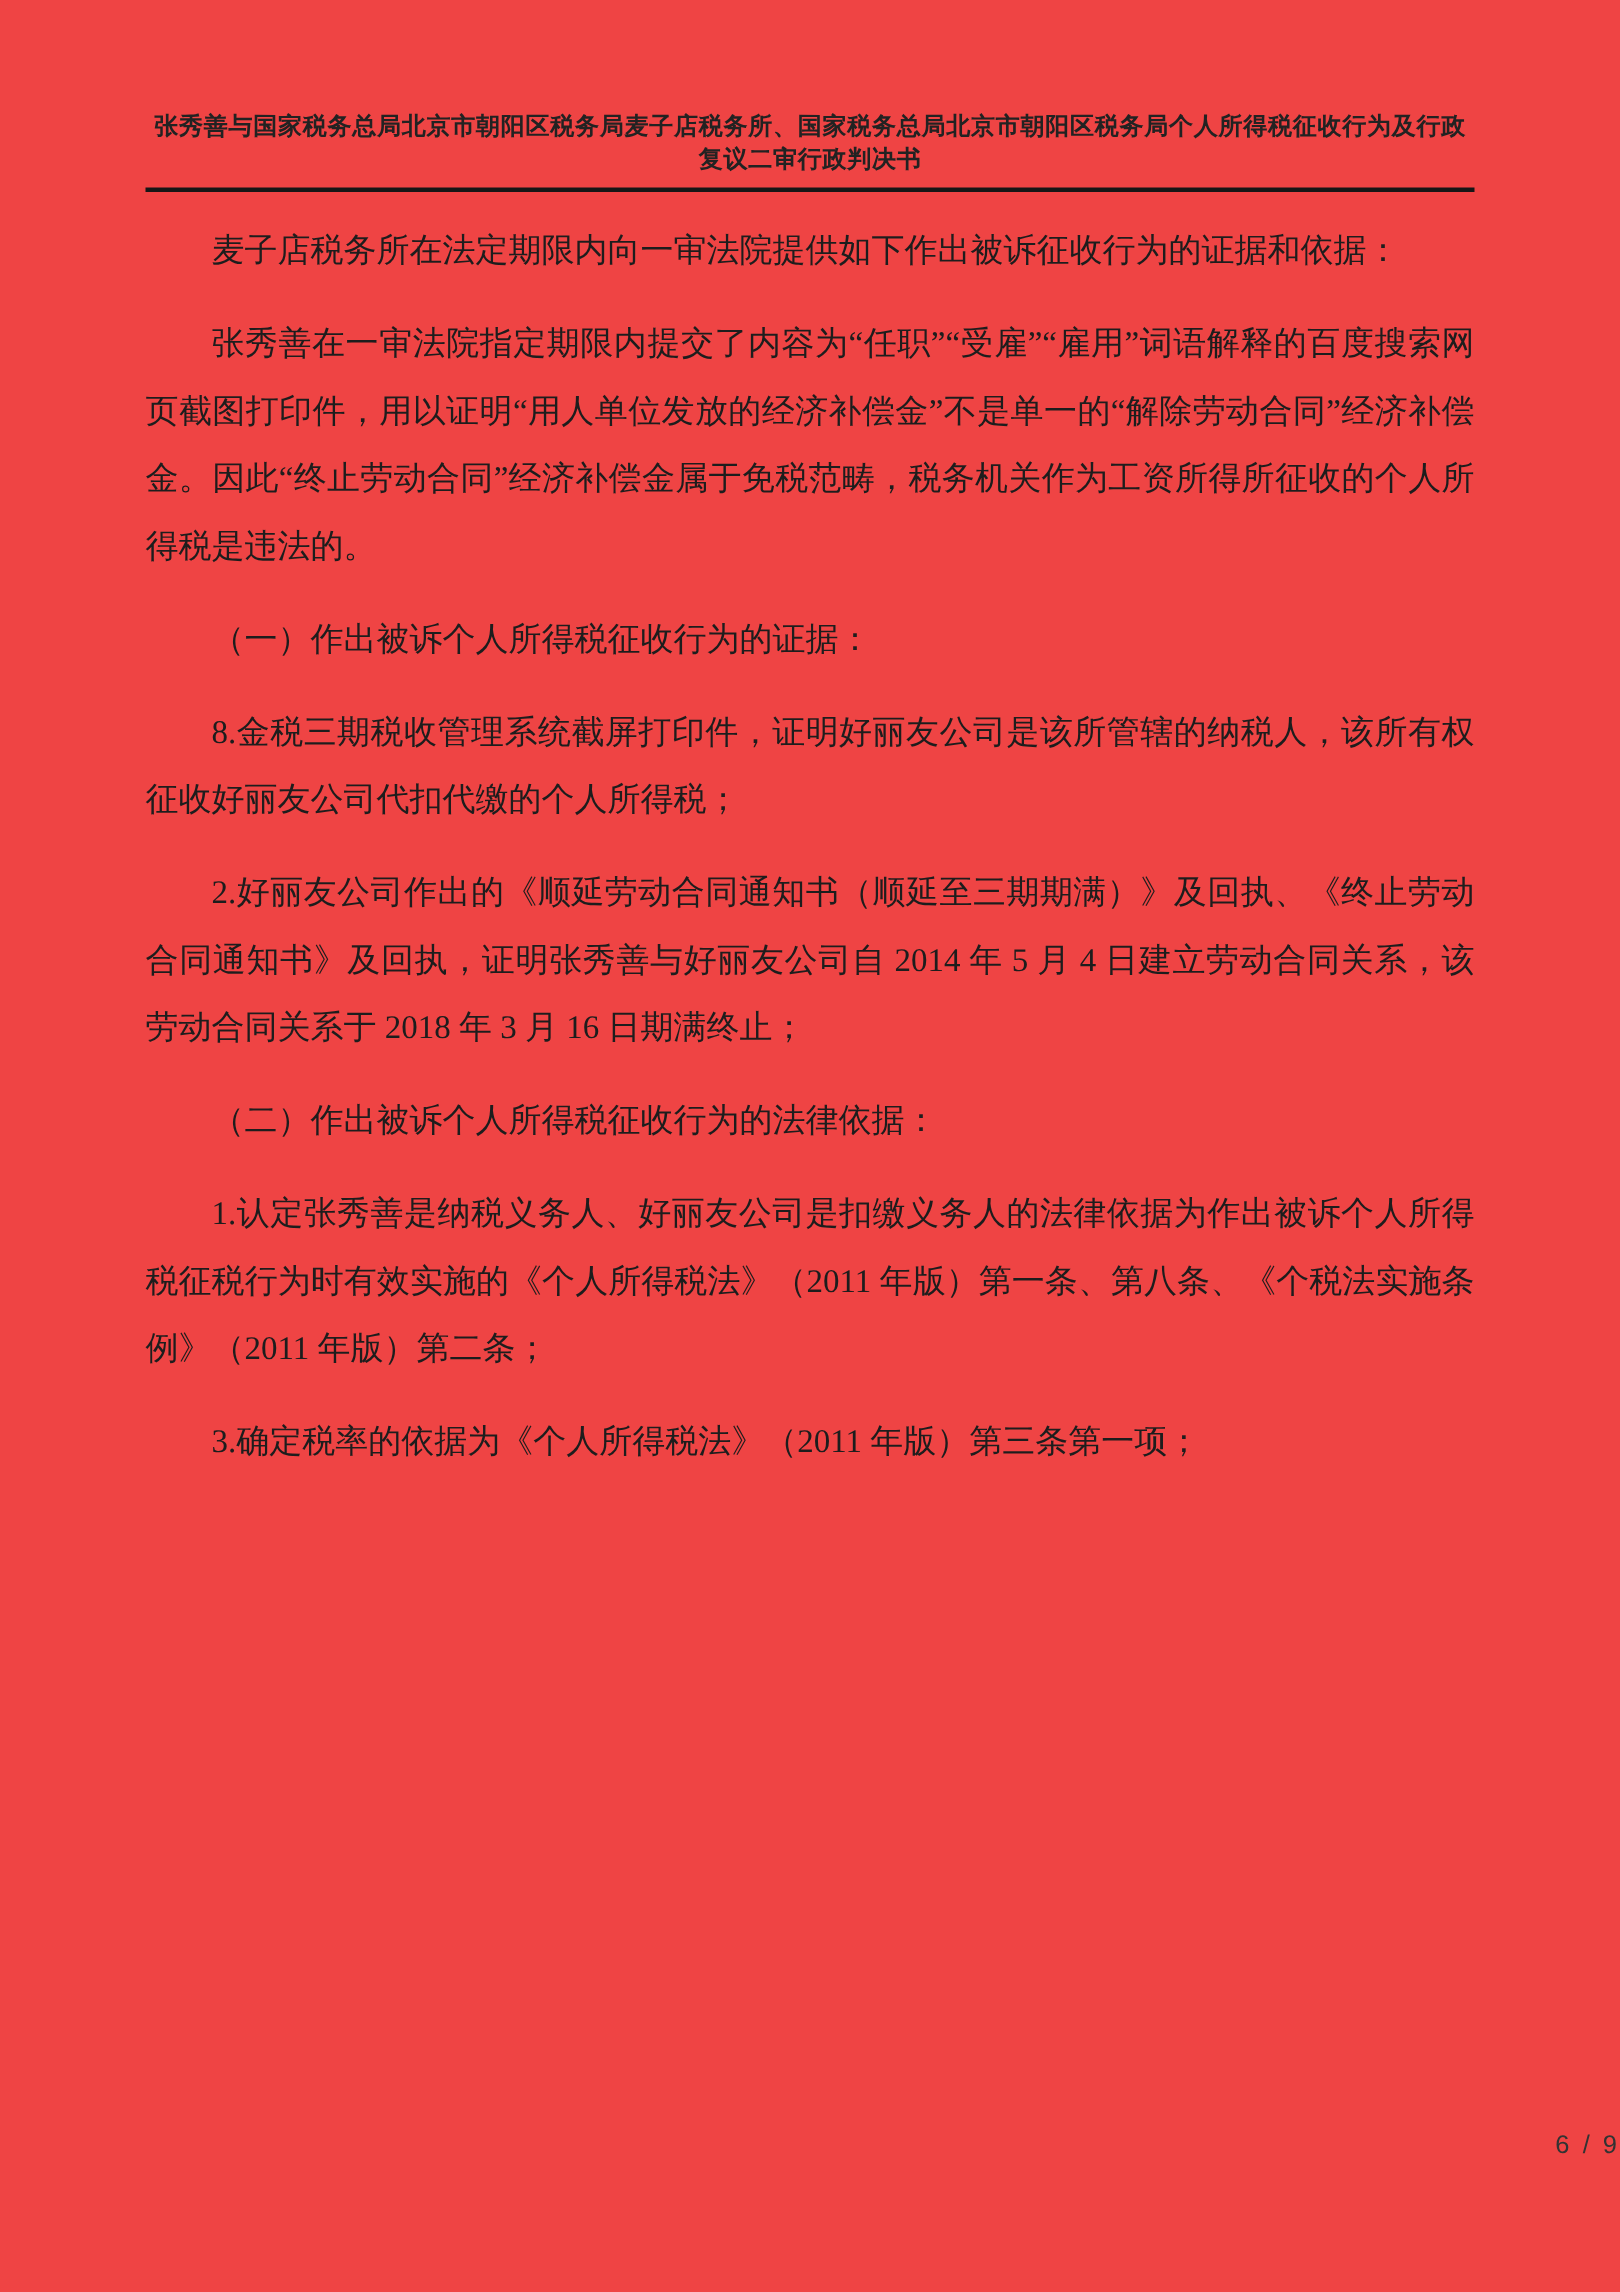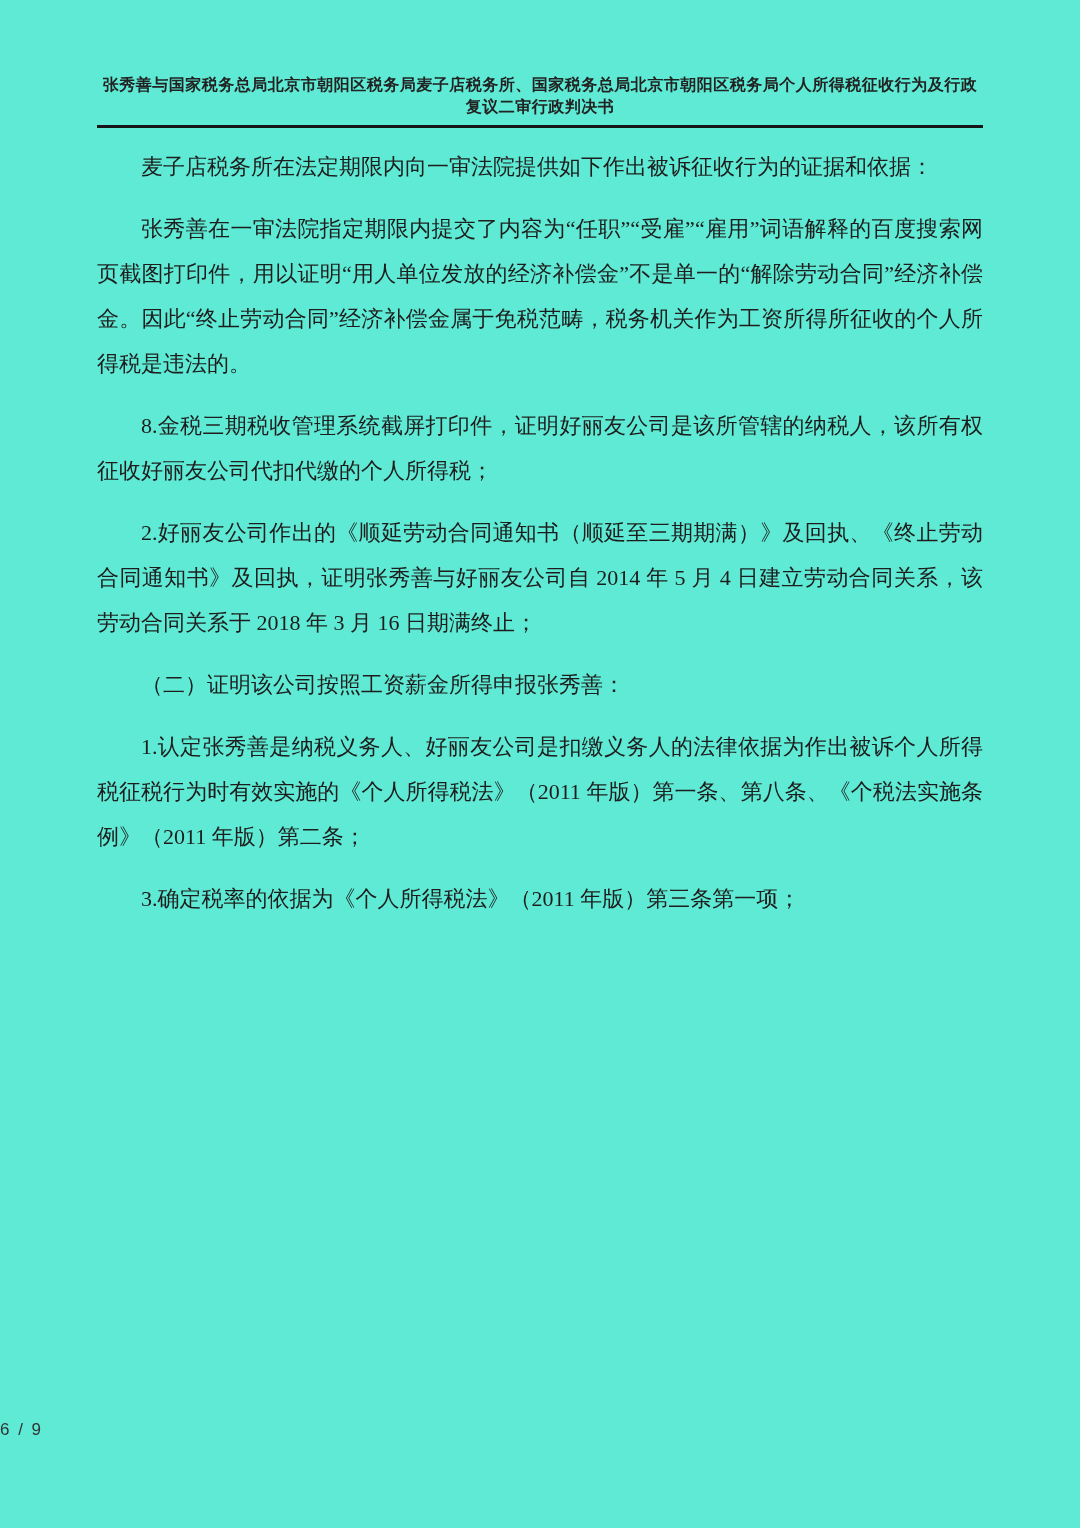--- a/index.html
+++ b/index.html
@@ -6,21 +6,21 @@
   html, body {
     margin: 0;
     padding: 0;
     background: #ffffff;
   }
   .page {
     position: relative;
     width: 1080px;
     height: 1528px;
     margin: 0 auto;
-    background: #5eead4;
+    background: #ef4444;
     color: #1d1d1d;
     padding: 74px 97px 0 97px;
     font-family: "Liberation Serif", "DejaVu Serif", serif;
     overflow: hidden;
   }
   .doc-header {
     width: 100%;
   }
   .doc-title {
     margin: 0;
@@ -47,21 +47,21 @@
     text-align: justify;
     text-indent: 2em;
     color: #1d1d1d;
     word-break: break-all;
   }
   .page-footer {
     position: absolute;
     left: 0;
     right: 0;
     bottom: 88px;
-    text-align: left;
+    text-align: right;
   }
   .page-number {
     font-family: "Liberation Sans", "DejaVu Sans", sans-serif;
     font-size: 17px;
     color: #333333;
     letter-spacing: 2px;
   }
 </style>
 </head>
 <body>
@@ -69,23 +69,24 @@
 <div class="page">
 
   <div class="doc-header">
     <p class="doc-title">张秀善与国家税务总局北京市朝阳区税务局麦子店税务所、国家税务总局北京市朝阳区税务局个人所得税征收行为及行政复议二审行政判决书</p>
     <div class="header-rule"></div>
   </div>
 
   <div class="doc-body">
     <p class="para">麦子店税务所在法定期限内向一审法院提供如下作出被诉征收行为的证据和依据：</p>
     <p class="para">张秀善在一审法院指定期限内提交了内容为“任职”“受雇”“雇用”词语解释的百度搜索网页截图打印件，用以证明“用人单位发放的经济补偿金”不是单一的“解除劳动合同”经济补偿金。因此“终止劳动合同”经济补偿金属于免税范畴，税务机关作为工资所得所征收的个人所得税是违法的。</p>
+    <p class="para">（一）作出被诉个人所得税征收行为的证据：</p>
     <p class="para">8.金税三期税收管理系统截屏打印件，证明好丽友公司是该所管辖的纳税人，该所有权征收好丽友公司代扣代缴的个人所得税；</p>
     <p class="para">2.好丽友公司作出的《顺延劳动合同通知书（顺延至三期期满）》及回执、《终止劳动合同通知书》及回执，证明张秀善与好丽友公司自 2014 年 5 月 4 日建立劳动合同关系，该劳动合同关系于 2018 年 3 月 16 日期满终止；</p>
-    <p class="para">（二）证明该公司按照工资薪金所得申报张秀善：</p>
+    <p class="para">（二）作出被诉个人所得税征收行为的法律依据：</p>
     <p class="para">1.认定张秀善是纳税义务人、好丽友公司是扣缴义务人的法律依据为作出被诉个人所得税征税行为时有效实施的《个人所得税法》（2011 年版）第一条、第八条、《个税法实施条例》（2011 年版）第二条；</p>
     <p class="para">3.确定税率的依据为《个人所得税法》（2011 年版）第三条第一项；</p>
   </div>
 
   <div class="page-footer">
     <span class="page-number">6 / 9</span>
   </div>
 
 </div>
 

